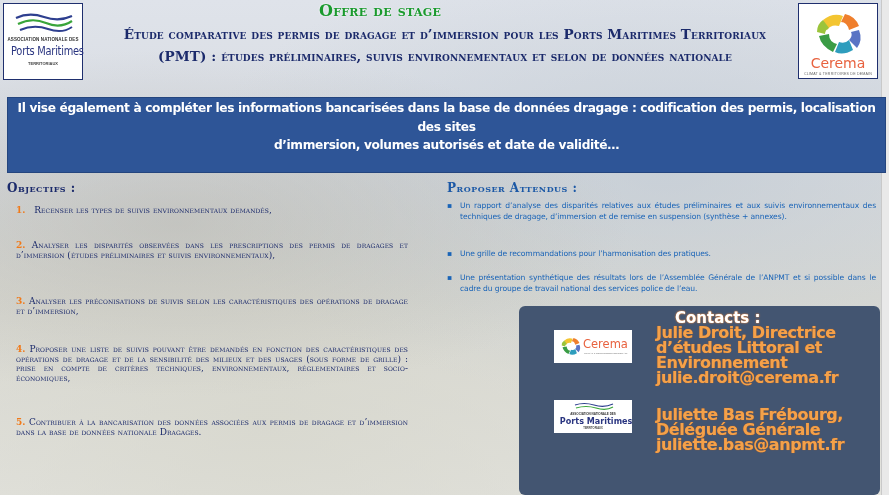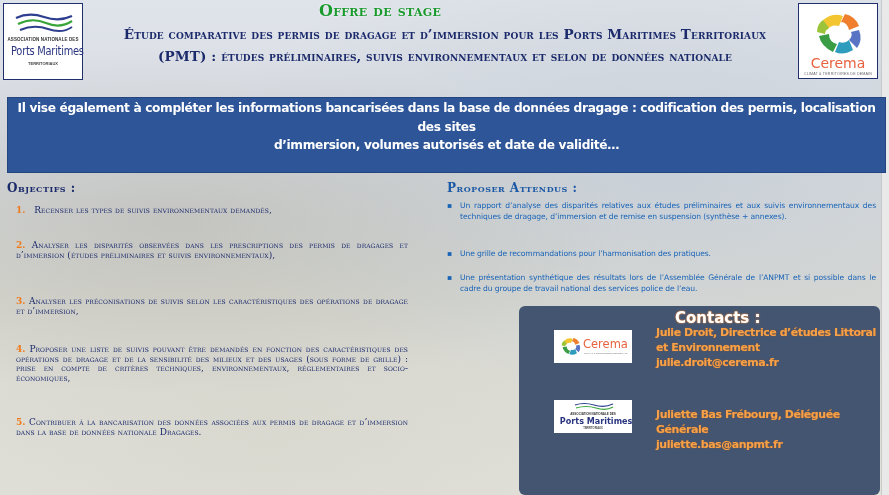--- a/index.html
+++ b/index.html
@@ -116,21 +116,21 @@
     border-radius: 6px;
   }
   .contacts-title {
     position: absolute; left: 156px; top: 3px;
     color: #ffffff; font-weight: bold; font-size: 15px;
     font-family: "DejaVu Sans", sans-serif;
     text-shadow: 0 0 2px #f08a3c, 0 0 1px #f08a3c;
   }
   .contact-text {
     position: absolute; left: 137px; width: 220px;
-    color: #f4a14a; font-weight: bold; font-size: 11px; line-height: 15px;
+    color: #f4a14a; font-weight: bold; font-size: 16px; line-height: 15px;
     font-family: "DejaVu Sans", sans-serif; letter-spacing: -0.45px;
     text-shadow: 0 0 1px #c45f10;
   }
   .contact-1 { top: 19px; }
   .contact-2 { top: 101px; }
   .contact-logo {
     position: absolute; left: 35px; width: 78px; height: 33px; background: #fff;
   }
   .contact-logo-1 { top: 24px; }
   .contact-logo-2 { top: 94px; }

